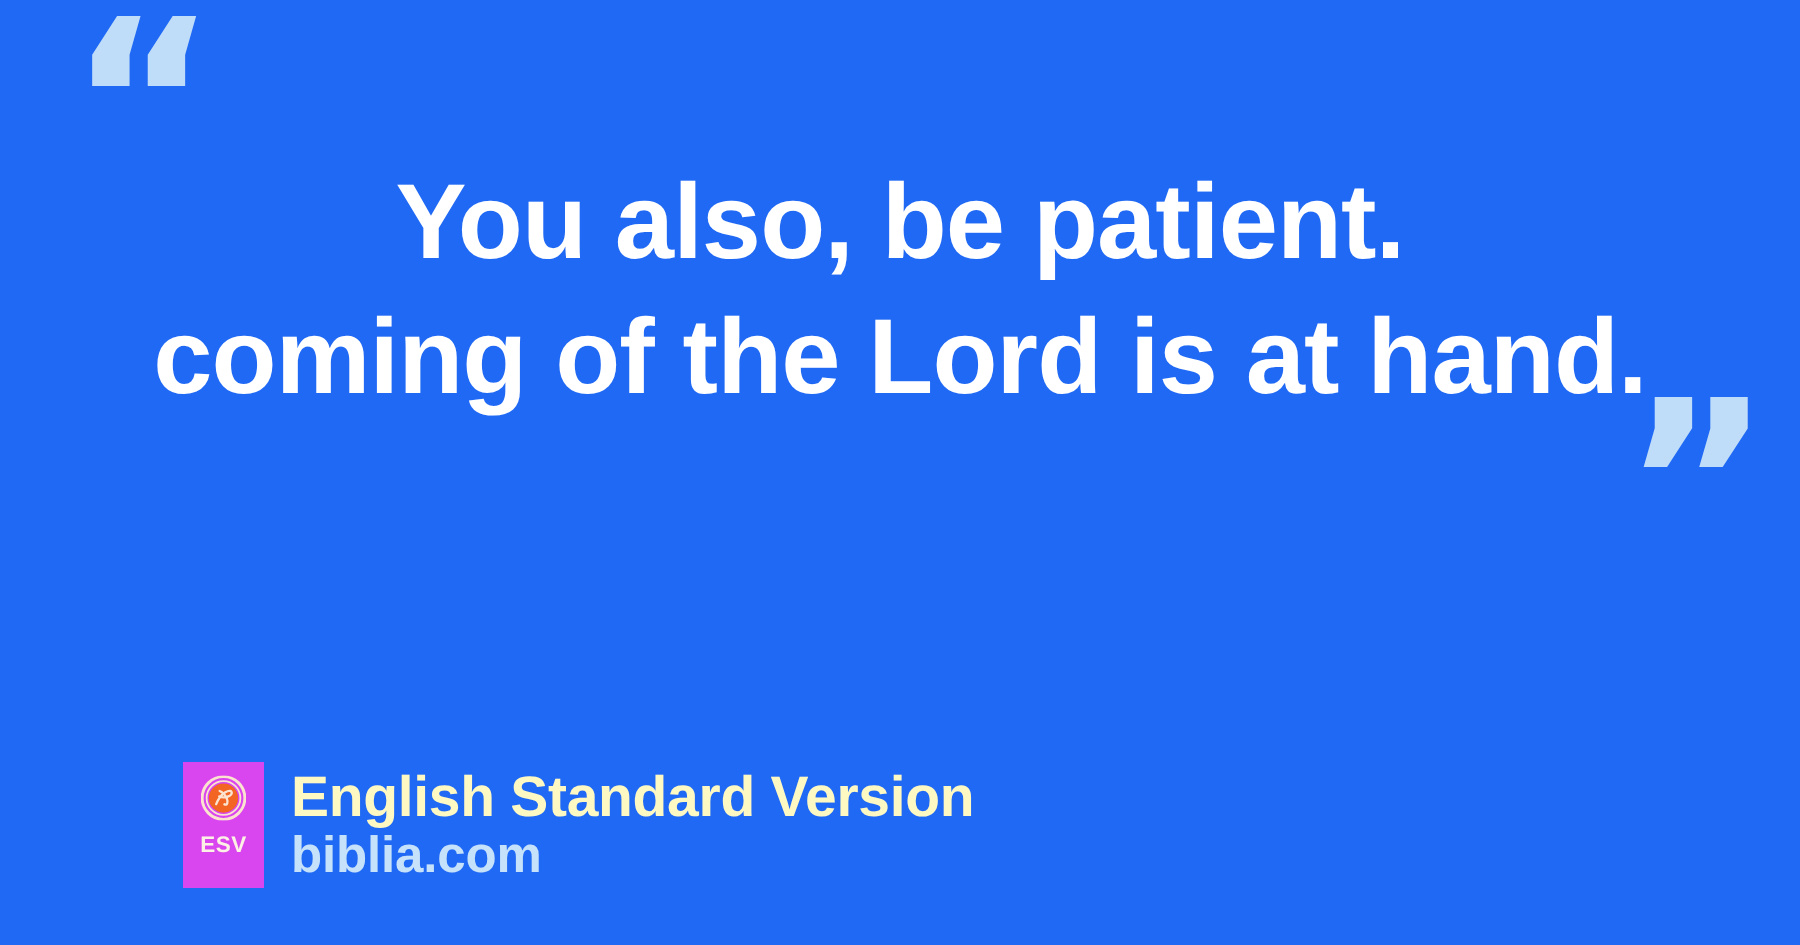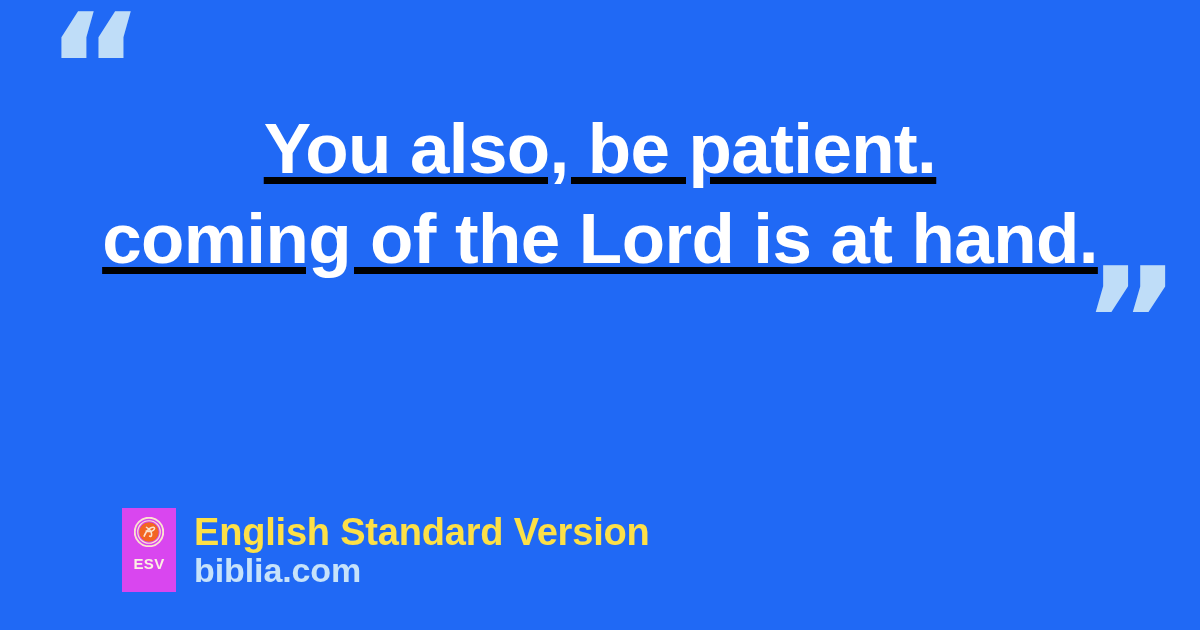--- a/index.html
+++ b/index.html
@@ -45,21 +45,20 @@
 
   
   .verse {
     position: absolute;
     left: 0;
     right: 0;
     top: 104px;
     text-align: center;
     padding: 0 46px;
     box-sizing: border-box;
-    text-decoration: underline;
   }
   .verse-line {
     display: block;
     color: #ffffff;
     font-family: "Liberation Sans", sans-serif;
     font-weight: 700;
     font-size: 71px;
     line-height: 90px;
     letter-spacing: -0.6px;
     white-space: nowrap;
@@ -104,21 +103,21 @@
   }
 
   .attribution-text {
     margin-left: 18px;
     display: flex;
     flex-direction: column;
     justify-content: flex-start;
     padding-top: 2px;
   }
   .version-name {
-    color: #fde047;
+    color: #fef9c3;
     font-family: "Liberation Sans", sans-serif;
     font-weight: 700;
     font-size: 38px;
     line-height: 44px;
     letter-spacing: -0.2px;
     white-space: nowrap;
   }
   .site-name {
     color: #c6e2fa;
     font-family: "Liberation Sans", sans-serif;

